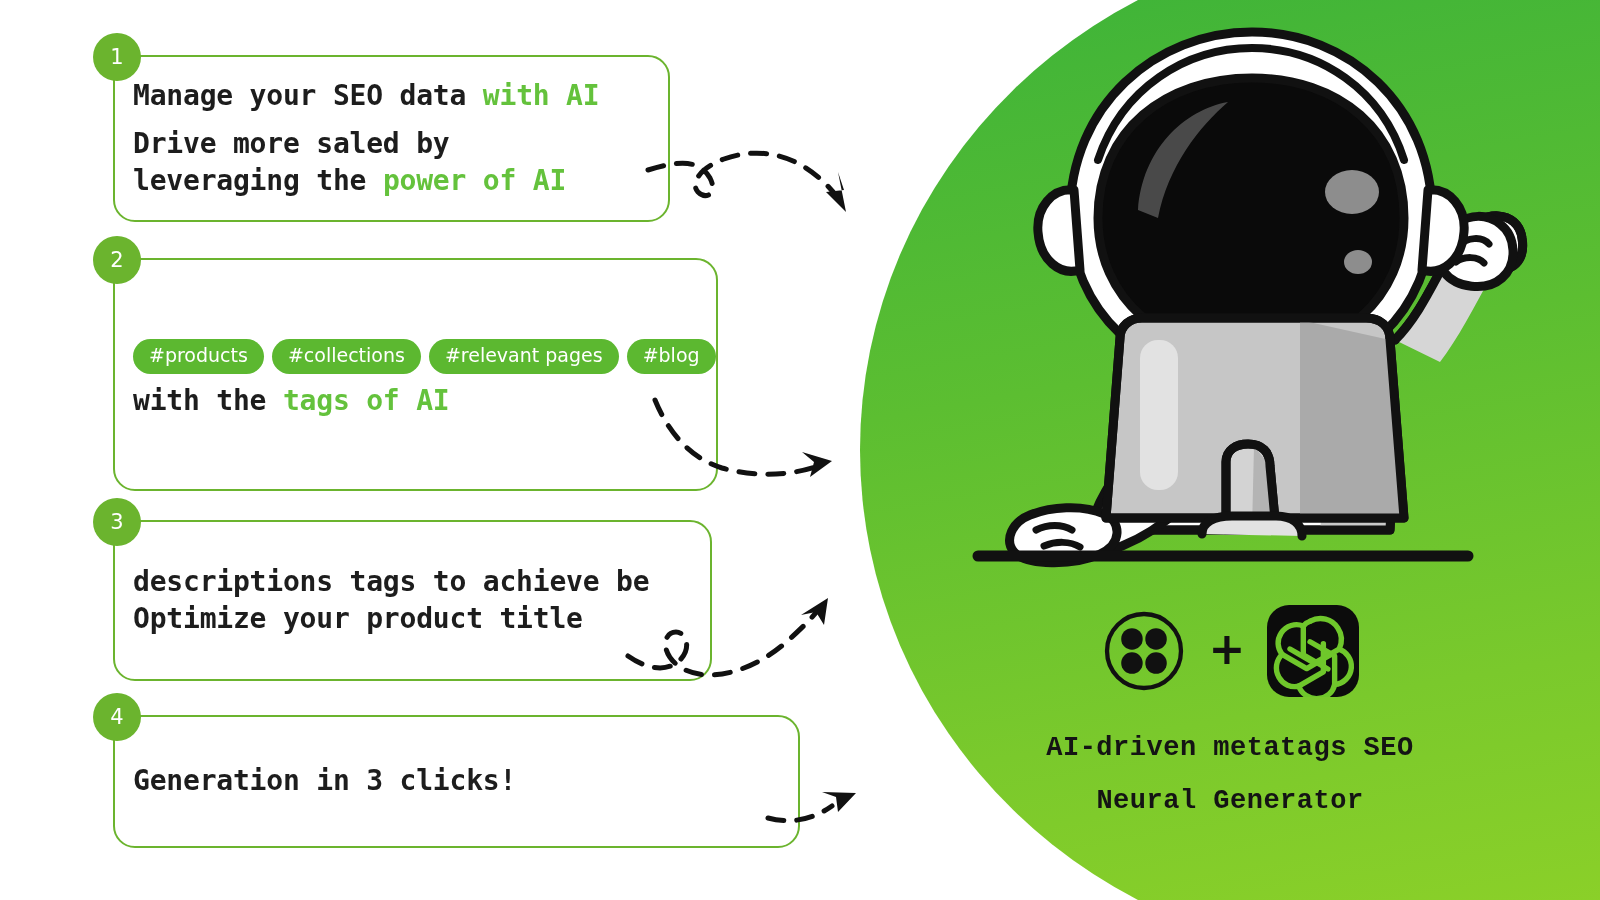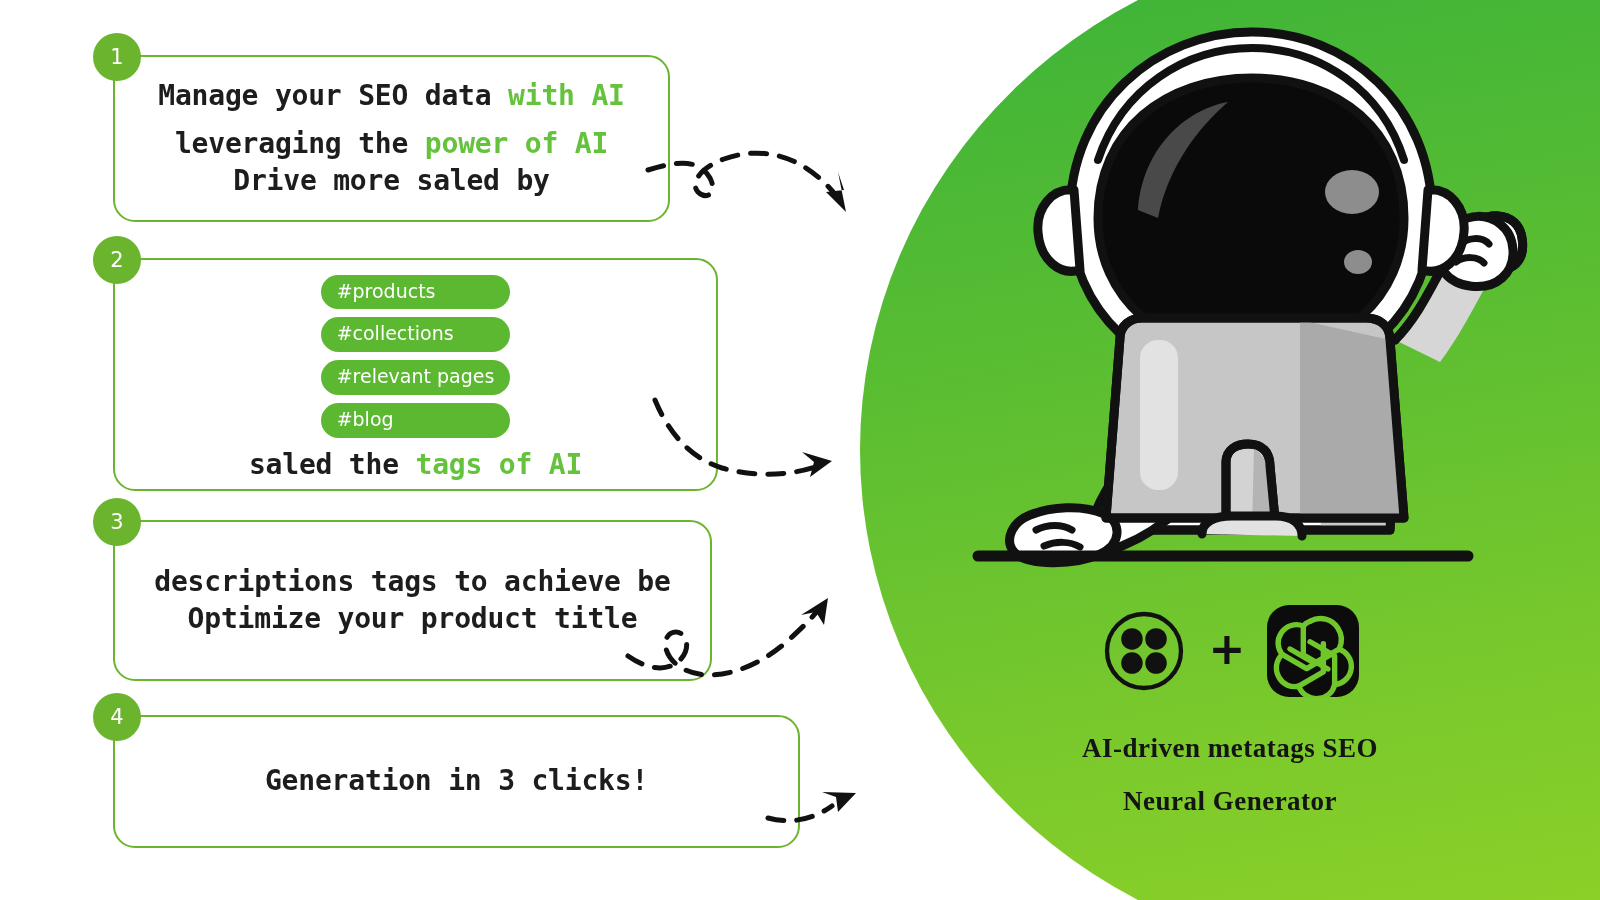--- a/index.html
+++ b/index.html
@@ -73,21 +73,21 @@
   }
   .logo-openai { width: 92px; height: 92px; }
 
   .caption {
     position: absolute;
     left: 0;
     top: 722px;
     width: 740px;
     text-align: center;
     color: #141414;
-    font-family: Liberation Serif, serif;
+    font-family: Liberation Mono, monospace;
     font-size: 27px;
     font-weight: 700;
     letter-spacing: 0.5px;
     line-height: 1.95;
   }
   .caption-line { display: block; }
 
   
   .card {
     position: absolute;
@@ -116,40 +116,40 @@
   }
   .card-body {
     position: absolute;
     left: 0;
     right: 0;
     top: 0;
     bottom: 0;
     display: flex;
     flex-direction: column;
     justify-content: center;
-    align-items: center;
+    align-items: flex-start;
     padding: 16px 18px;
     box-sizing: border-box;
   }
   .line {
     font-family: "DejaVu Sans Mono", monospace;
     font-size: 28px;
     font-weight: 700;
     color: #1d1d1d;
     line-height: 1.30;
     letter-spacing: -0.2px;
     white-space: nowrap;
     text-align: center;
   }
   .line .hl { color: #64c23c; }
   .gap-sm { height: 12px; }
 
   .pills {
     display: flex;
-    flex-direction: column;
+    flex-direction: row;
     gap: 8px;
     margin: 9px 0 9px 0;
     justify-content: center;
   }
   .pill {
     background: #5cb830;
     color: #ffffff;
     border-radius: 999px;
     padding: 6px 16px 8px 16px;
     font-family: "DejaVu Sans", sans-serif;
@@ -181,35 +181,35 @@
 
 <div id="stage">
 
   <div class="green-blob"></div>
 
   <div class="card" style="left:113px; top:55px; width:557px; height:167px;">
     <div class="badge">1</div>
     <div class="card-body">
       <div class="line"><span>Manage your SEO data </span><span class="hl">with AI</span></div>
       <div class="gap-sm"></div>
+      <div class="line"><span>Drive more saled by</span></div>
       <div class="line"><span>leveraging the </span><span class="hl">power of AI</span></div>
-      <div class="line"><span>Drive more saled by</span></div>
     </div>
   </div>
 
   <div class="card" style="left:113px; top:258px; width:605px; height:233px;">
     <div class="badge">2</div>
     <div class="card-body">
       <div class="pills">
         <span class="pill">#products</span>
         <span class="pill">#collections</span>
         <span class="pill">#relevant pages</span>
         <span class="pill">#blog</span>
       </div>
-      <div class="line"><span>saled the </span><span class="hl">tags of AI</span></div>
+      <div class="line"><span>with the </span><span class="hl">tags of AI</span></div>
     </div>
   </div>
 
   <div class="card" style="left:113px; top:520px; width:599px; height:161px;">
     <div class="badge">3</div>
     <div class="card-body">
       <div class="line"><span>descriptions tags to achieve be</span></div>
       <div class="line"><span>Optimize your product title</span></div>
     </div>
   </div>

